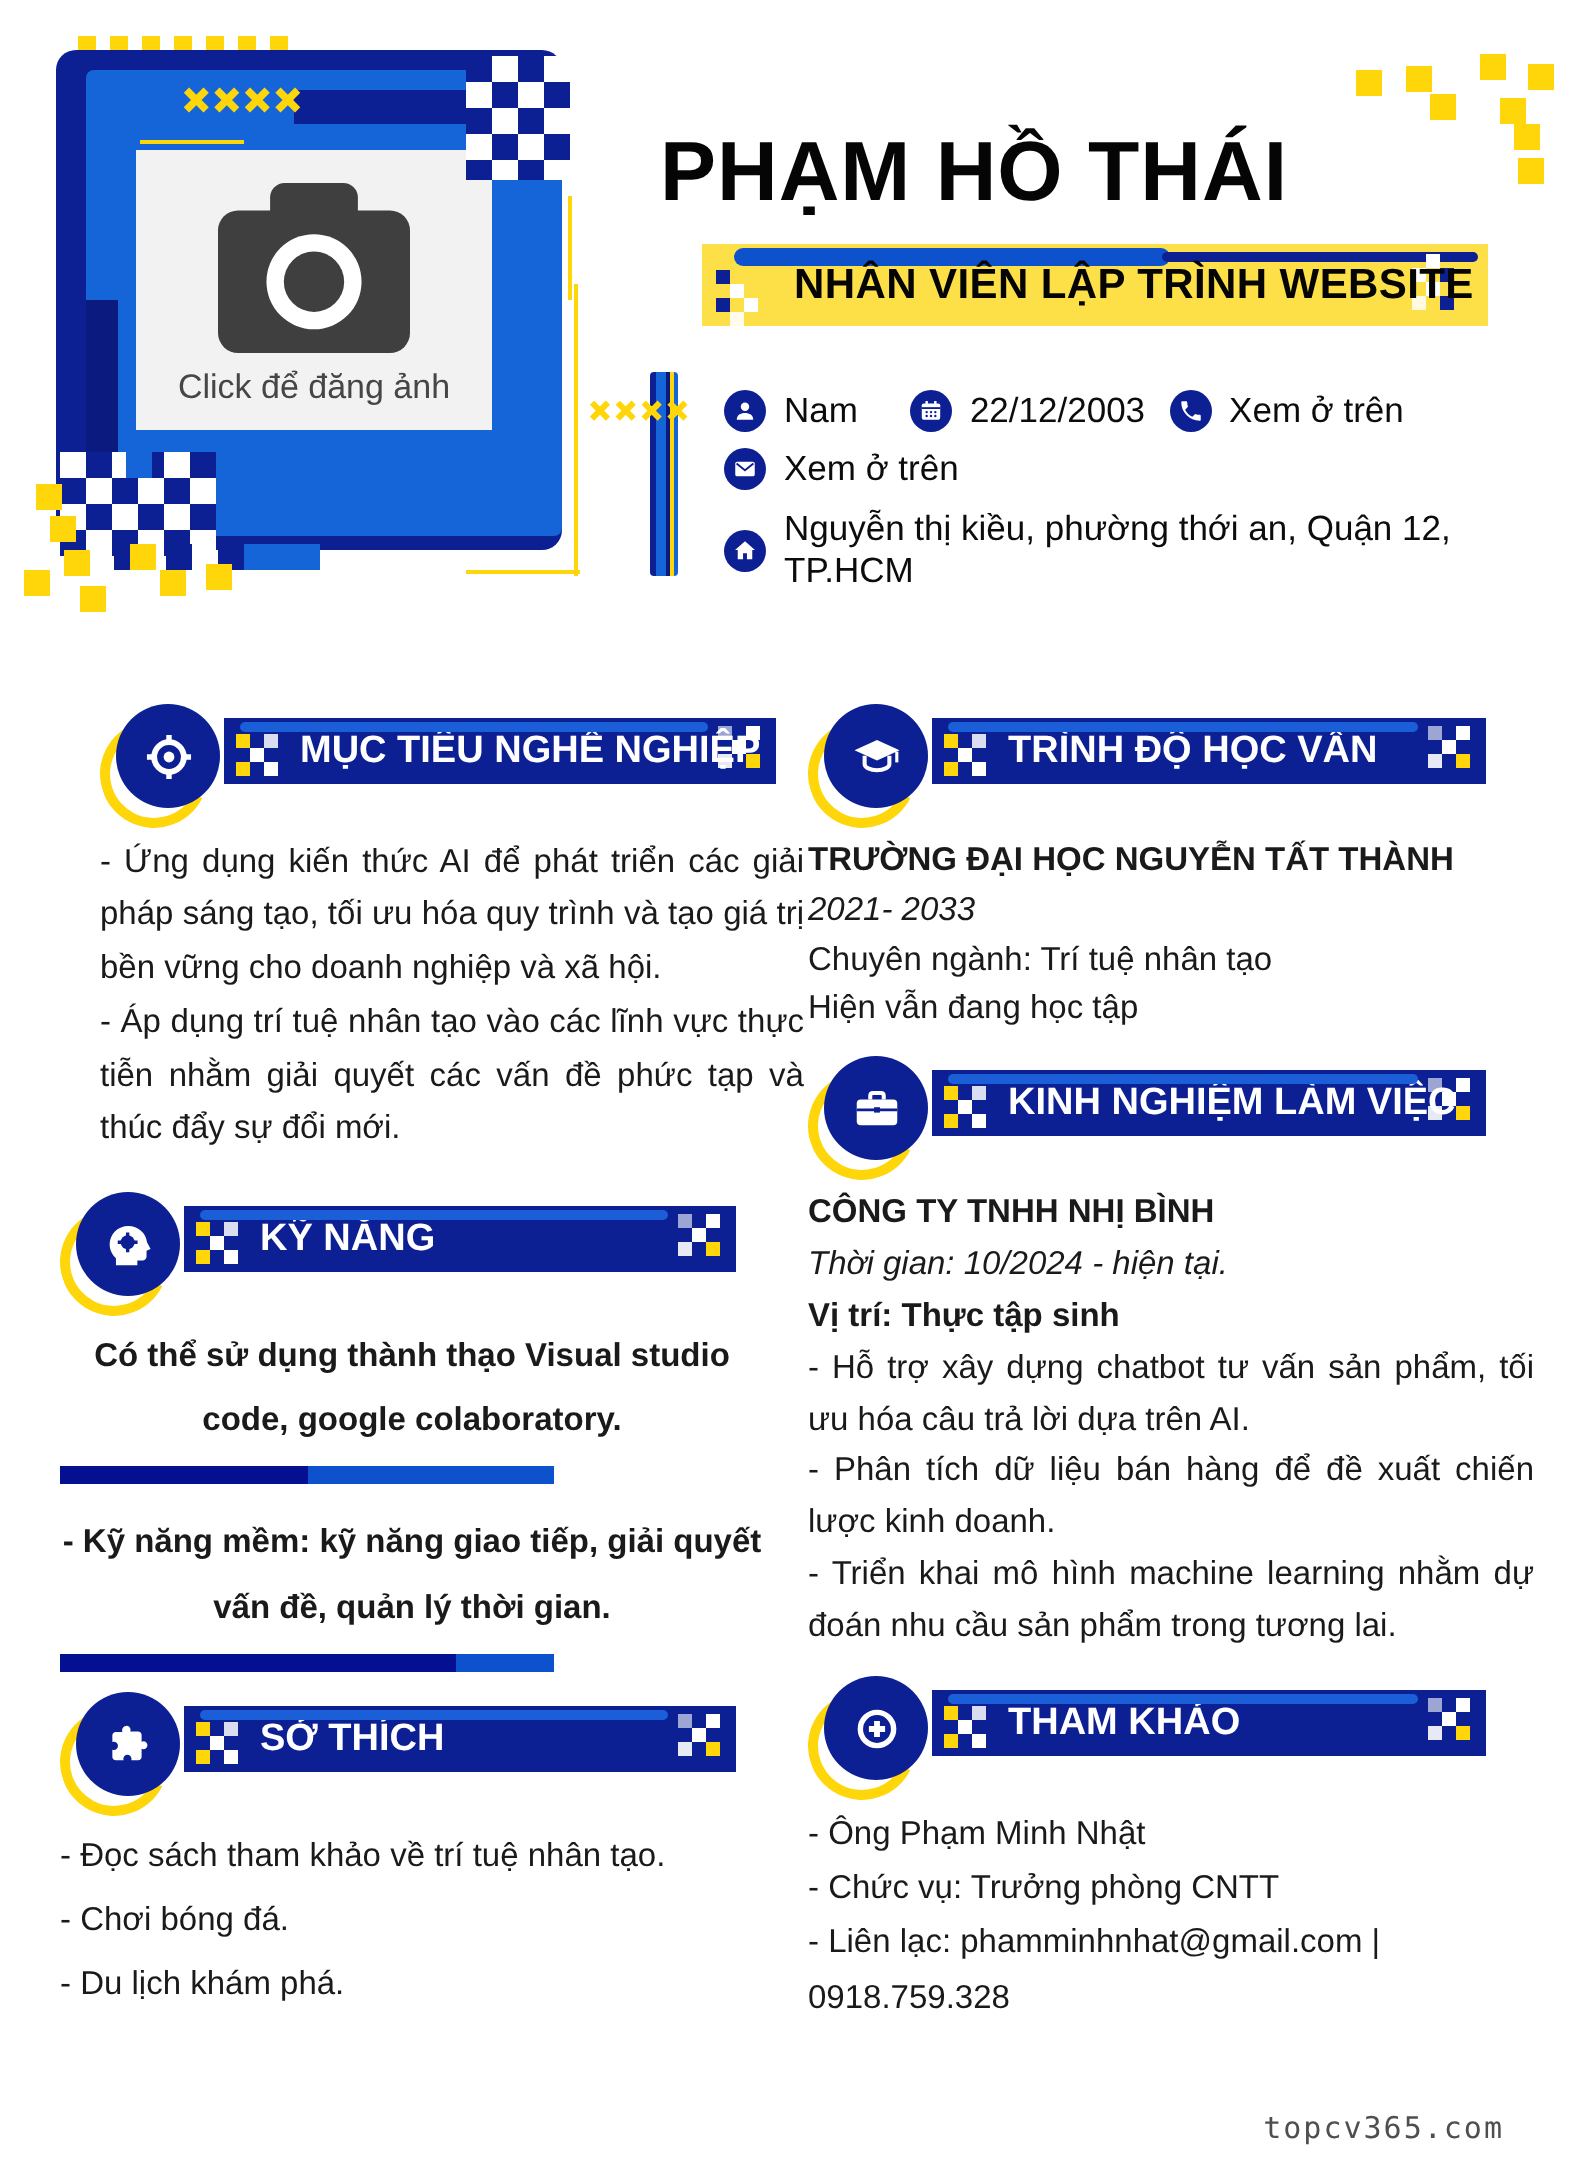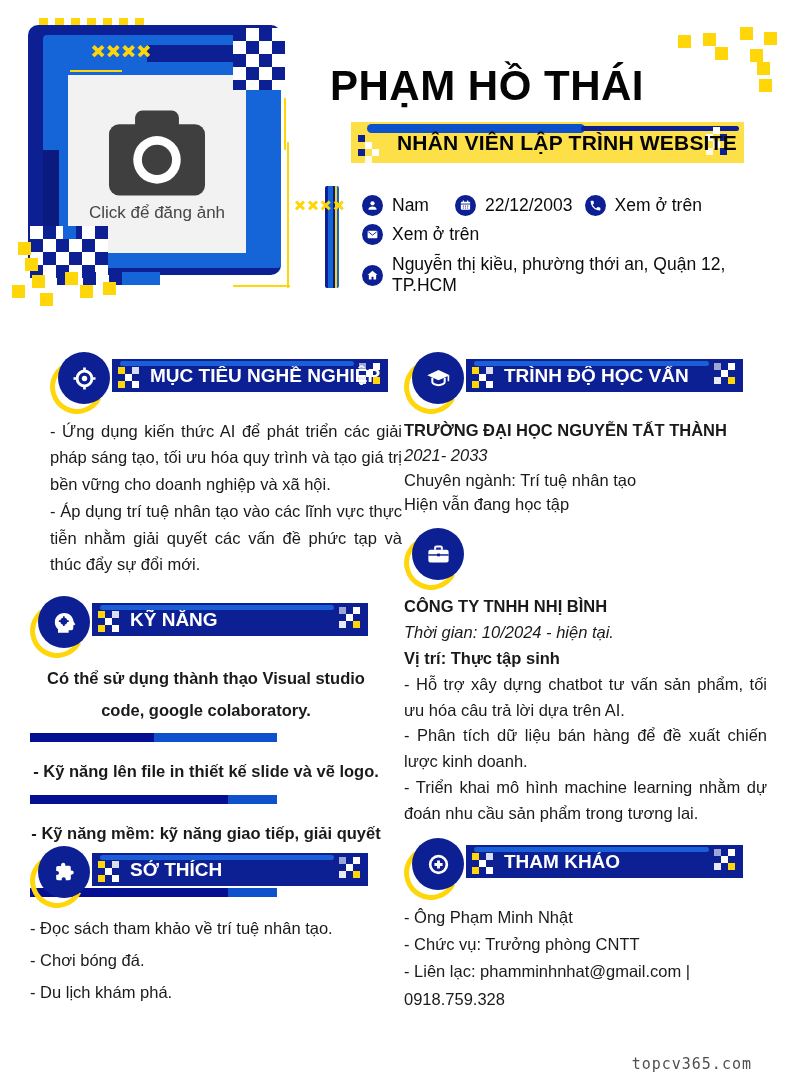--- a/index.html
+++ b/index.html
@@ -11,21 +11,21 @@
   .pf-navy{left:28px;top:25px;width:253px;height:250px;background:#0c1f93;border-radius:10px;}
   .pf-blue{left:43px;top:35px;width:238px;height:233px;background:#1565d8;border-radius:4px;}
   .pf-shadow{left:43px;top:150px;width:16px;height:118px;background:#0a1a7e;}
   .pf-dashes{left:39px;top:18px;display:flex;gap:7px;}
   .pf-dashes span{width:9px;height:7px;background:#ffd60a;display:block;}
   .pf-navyband{left:147px;top:45px;width:106px;height:17px;background:#0c1f93;}
   .x-cluster{color:#ffd60a;font-weight:900;font-size:21px;letter-spacing:3px;line-height:1;
              -webkit-text-stroke:1.4px #ffd60a;}
   .pf-x{left:92px;top:40px;}
   .pf-underline{left:70px;top:70px;width:52px;height:2px;background:#ffd60a;}
-  .photo-box{left:68px;top:75px;width:178px;height:178px;background:#f2f2f2;display:flex;
+  .photo-box{left:68px;top:75px;width:178px;height:140px;background:#f2f2f2;display:flex;
              flex-direction:column;align-items:center;justify-content:center;cursor:pointer;}
   .photo-box svg{width:112px;height:96px;}
   .photo-box .ph-label{font-size:17px;color:#464646;margin-top:2px;}
   .pf-checks-tr{left:233px;top:28px;width:52px;height:62px;
       background:repeating-conic-gradient(#ffffff 0% 25%,#0c1f93 25% 50%) 0 0/26px 26px;}
   .pf-checks-bl{left:30px;top:226px;width:78px;height:52px;
       background:repeating-conic-gradient(#0c1f93 0% 25%,#ffffff 25% 50%) 0 0/26px 26px;}
   .pf-bl-blue{left:63px;top:226px;width:13px;height:13px;background:#1565d8;}
   .pf-bot-row span{position:absolute;width:13px;height:13px;background:#0c1f93;}
   .pf-bot-blue{left:122px;top:272px;width:38px;height:13px;background:#1565d8;}
@@ -279,26 +279,20 @@
       </div>
     </div>
     <div class="sec-body">
       <div class="skill-item">
         <p>Có thể sử dụng thành thạo Visual studio code, google colaboratory.</p>
         <div class="skill-bar">
           <div class="skill-fill" style="width: 50%;"></div>
         </div>
       </div>
       <div class="skill-item">
-        <p>- Kỹ năng lên file in thiết kế slide và vẽ logo.</p>
-        <div class="skill-bar">
-          <div class="skill-fill" style="width: 80%;"></div>
-        </div>
-      </div>
-      <div class="skill-item">
         <p>- Kỹ năng mềm: kỹ năng giao tiếp, giải quyết vấn đề, quản lý thời gian.</p>
         <div class="skill-bar">
           <div class="skill-fill" style="width: 80%;"></div>
         </div>
       </div>
     </div>
   </div>
 
   <div class="sec col-l" style="left:30px;top:846px;">
     <div class="sec-head">
@@ -354,20 +348,25 @@
       <div class="si">
         <span class="si-arc"></span>
         <span class="si-circle">
             <svg viewBox="0 0 24 24">
               <rect x="3" y="7.8" width="18" height="11.4" rx="1.8" fill="#fff"></rect>
               <path fill="none" stroke="#fff" stroke-width="1.8" d="M9 7.8V6.1C9 5.4 9.5 4.9 10.2 4.9h3.6c.7 0 1.2.5 1.2 1.2v1.7"></path>
               <path stroke="#0c1f93" stroke-width="1.3" d="M3 12.4h18"></path>
               <rect x="10.7" y="11.2" width="2.6" height="2.4" fill="#0c1f93"></rect>
             </svg>
           </span>
+      </div>
+      <div class="sec-bar">
+        <span class="deco-sq bar-dl"></span>
+          <span class="deco-sq bar-dr"></span>
+        <span>KINH NGHIỆM LÀM VIỆC</span>
       </div>
     </div>
     <div class="sec-body exp">
       <p class="b">CÔNG TY TNHH NHỊ BÌNH</p>
       <p class="i">Thời gian: 10/2024 - hiện tại.</p>
       <p class="b">Vị trí: Thực tập sinh</p>
       <div class="bullets">
         <p>- Hỗ trợ xây dựng chatbot tư vấn sản phẩm, tối ưu hóa câu trả lời dựa trên AI.</p>
         <p>- Phân tích dữ liệu bán hàng để đề xuất chiến lược kinh doanh.</p>
         <p>- Triển khai mô hình machine learning nhằm dự đoán nhu cầu sản phẩm trong tương lai.</p>

